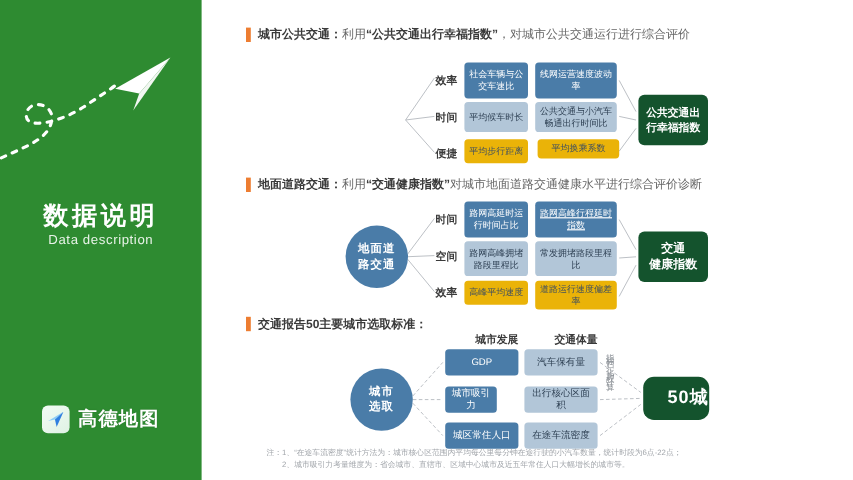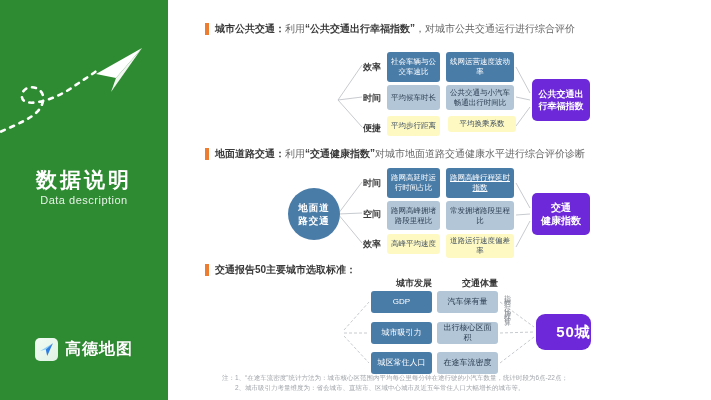--- a/index.html
+++ b/index.html
@@ -32,22 +32,22 @@
     background:#4a7ca8; color:#fff; display:flex; flex-direction:column;
     align-items:center; justify-content:center; font-size:9.5px; font-weight:bold;
     line-height:1.4; letter-spacing:1px; text-align:center; }
   .branch { position:absolute; width:20px; text-align:center; font-size:9px;
     font-weight:bold; color:#3a3a3a; }
   .nbox { position:absolute; display:flex; align-items:center; justify-content:center;
     text-align:center; border-radius:3px; font-size:7.5px; line-height:1.3;
     padding:2px 3px; }
   .nbox.dark { background:#4a7ca8; color:#ffffff; }
   .nbox.mid { background:#b2c6d8; color:#2f4154; }
-  .nbox.light { background:#fef9c3; color:#3f4f60; }
-  .result { position:absolute; background:#6d28d9; color:#fff; font-weight:bold;
+  .nbox.light { background:#eab308; color:#3f4f60; }
+  .result { position:absolute; background:#14532d; color:#fff; font-weight:bold;
     border-radius:5px; display:flex; flex-direction:column; align-items:center;
     justify-content:center; text-align:center; font-size:9px; line-height:1.35; }
   .result.big { border-radius:9px; font-size:15px; letter-spacing:1px; }
   .col-head { position:absolute; width:62px; text-align:right; font-size:9px;
     font-weight:bold; color:#3a3a3a; }
   .vertical-note { position:absolute; writing-mode:vertical-rl; font-size:7px;
     color:#8a8f95; letter-spacing:3px; }
   .footnotes { position:absolute; font-size:6.5px; color:#a2a6ab; line-height:1.55; }
   .footnotes .fn2 { padding-left:13px; }
 </style>
@@ -140,22 +140,26 @@
     <span>交通</span>
     <span>健康指数</span>
   </div>
 
   <div class="sec-header" style="left:205px; top:263px;">
     <span class="accent"></span>
     <span><b>交通报告50主要城市选取标准：</b></span>
   </div>
   <div class="col-head" style="left:370px; top:277px;">城市发展</div>
   <div class="col-head" style="left:436px; top:277px;">交通体量</div>
+  <div class="node-circle" style="left:292px; top:307px;">
+    <span>城市</span>
+    <span>选取</span>
+  </div>
   <div class="nbox dark" style="left:371px; top:291px; width:61px; height:22px; font-size:8px;">GDP</div>
-  <div class="nbox dark" style="left:371px; top:322px; width:61px; height:22px; font-size:8px;">城市吸引力</div>
+  <div class="nbox dark" style="left:371px; top:322px; width:43px; height:22px; font-size:8px;">城市吸引力</div>
   <div class="nbox dark" style="left:371px; top:352px; width:61px; height:22px; font-size:8px;">城区常住人口</div>
   <div class="nbox mid" style="left:437px; top:291px; width:61px; height:22px; font-size:8px;">汽车保有量</div>
   <div class="nbox mid" style="left:437px; top:322px; width:61px; height:22px; font-size:8px;">出行核心区面积</div>
   <div class="nbox mid" style="left:437px; top:352px; width:61px; height:22px; font-size:8px;">在途车流密度</div>
   <div class="vertical-note" style="left:502px; top:289px;">指标归一化加权计算</div>
   <div class="result big" style="left:536px; top:314px; width:55px; height:36px;padding-left:20px;">
     <span>50城</span>
   </div>
   <div class="footnotes" style="left:222px; top:373px; width:470px;">
     <div>注：1、“在途车流密度”统计方法为：城市核心区范围内平均每公里每分钟在途行驶的小汽车数量，统计时段为6点-22点；</div>

